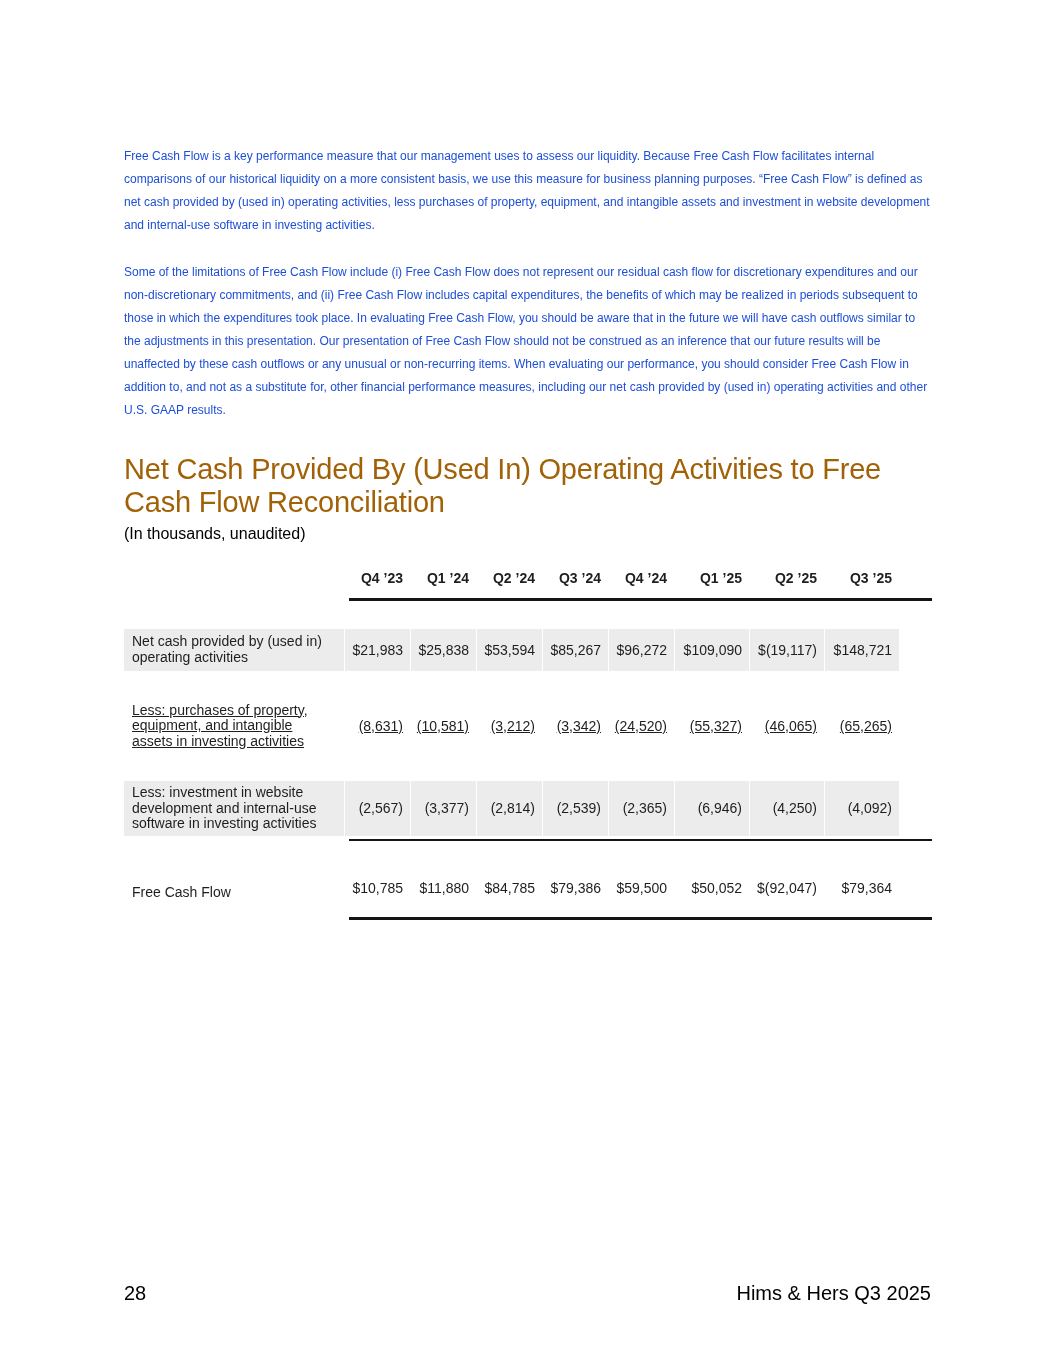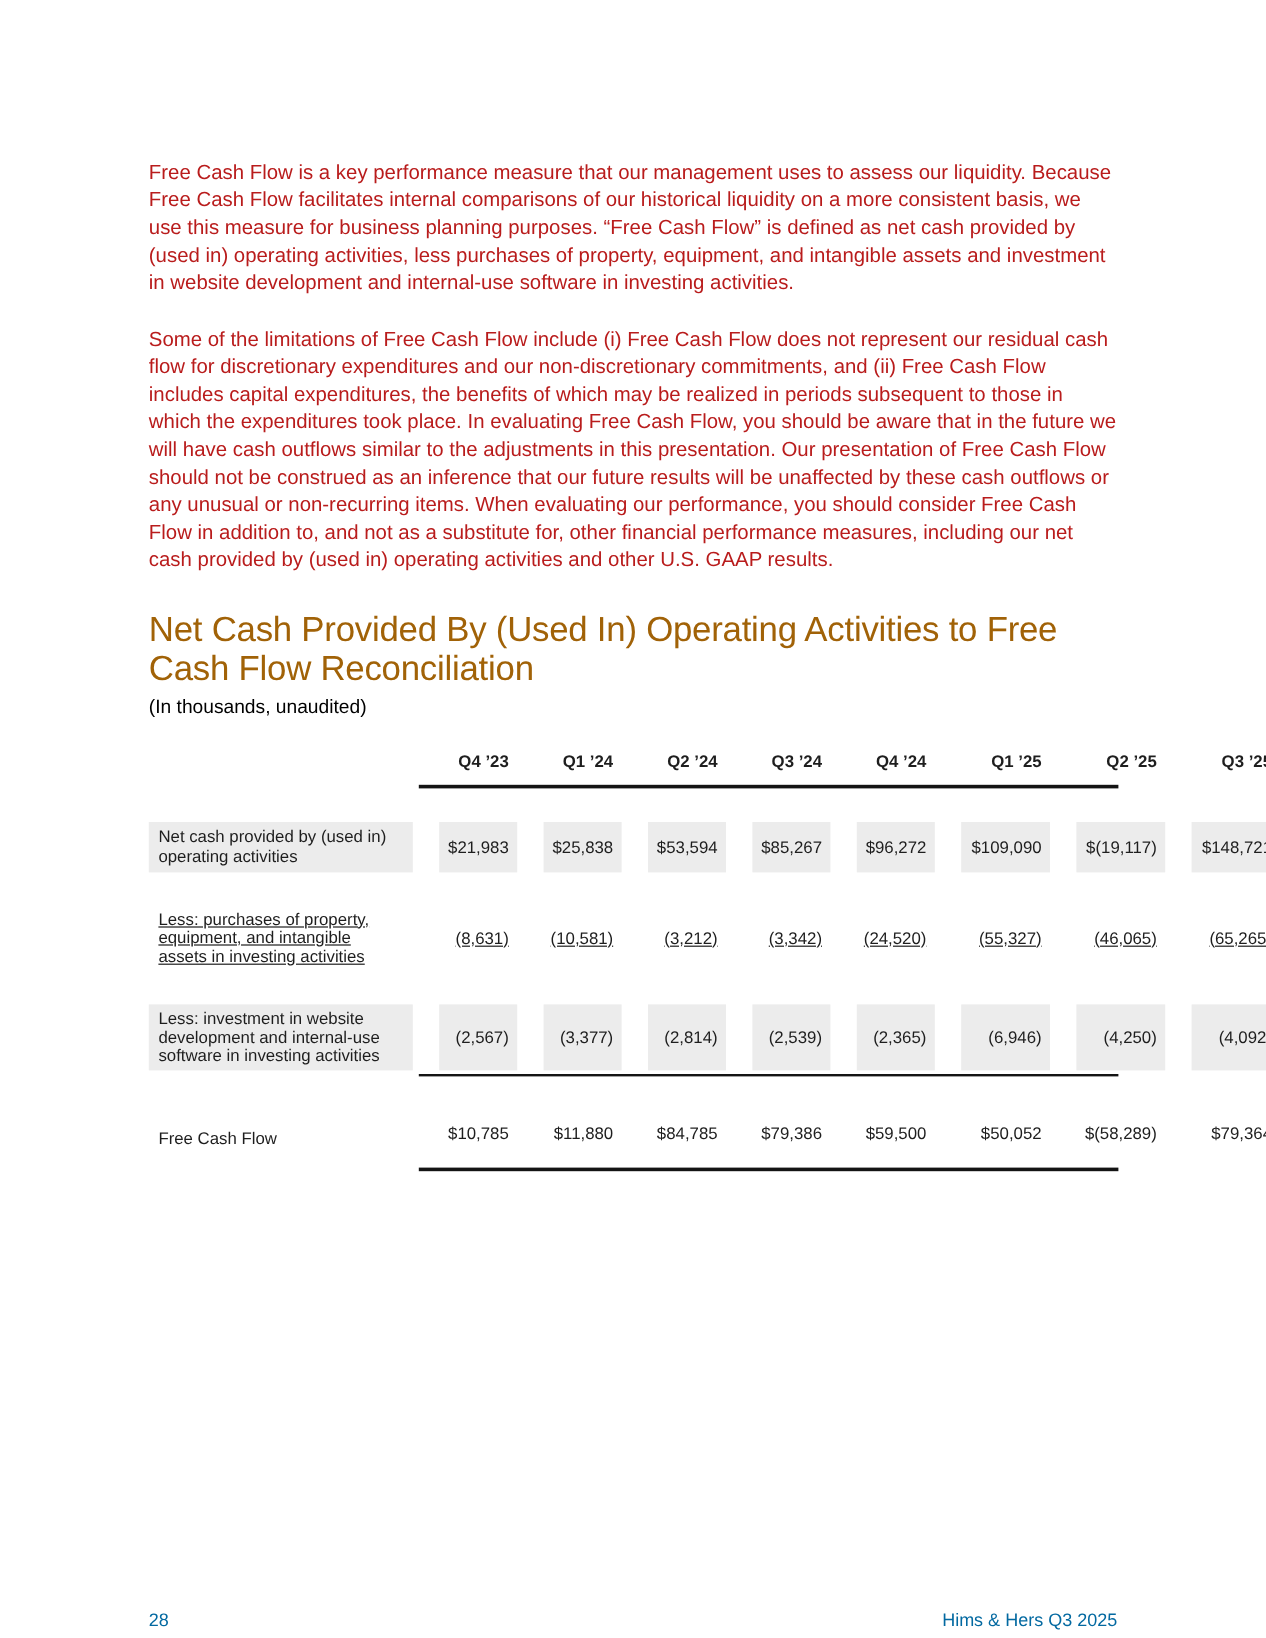--- a/index.html
+++ b/index.html
@@ -16,24 +16,24 @@
     color: #1e1e1e;
     overflow: hidden;
   }
   .content {
     position: absolute;
     left: 124px;
     top: 128px;
     width: 808px;
   }
   .body-para {
-    font-size: 17px;
+    font-size: 12px;
     line-height: 23px;
-    margin: 4px 0 24px 0;
-    color: #b91c1c;
+    margin: 17px 0 24px 0;
+    color: #1d4ed8;
   }
   .body-para:last-of-type { margin-bottom: 0; }
   .section-title {
     font-size: 29px;
     line-height: 33px;
     font-weight: 400;
     letter-spacing: -0.2px;
     color: #a16207;
     margin: 31px 0 0 0;
   }
@@ -43,21 +43,21 @@
     line-height: 16px;
     color: #000000;
   }
   .fin-table {
     margin-top: 15px;
     width: 808px;
   }
   .trow {
     display: grid;
     grid-template-columns: 220px 65px 65px 65px 65px 65px 74px 74px 74px;
-    column-gap: 22px;
+    column-gap: 1px;
     margin-top: 28px;
   }
   .cell {
     font-size: 14px;
   }
   .cell.val {
     display: flex;
     align-items: center;
     justify-content: flex-end;
     padding-right: 7px;
@@ -90,26 +90,26 @@
   .row-r1 { margin-bottom: 5px; min-height: 51px; text-decoration: underline; }
   .row-r2 { margin-bottom: 3px; min-height: 54px; }
   .row-total .cell.val { padding-top: 11px; padding-bottom: 21px; }
   .row-total .cell.label { padding-top: 11px; padding-bottom: 11px; }
   .rule.mid { margin-bottom: 1px; }
   .rule.bottom { margin-top: 0; }
   .footer {
     position: absolute;
     left: 124px;
     right: 124px;
-    top: 1342px;
+    top: 1282px;
     display: flex;
     justify-content: space-between;
     align-items: baseline;
-    font-size: 15px;
-    color: #0369a1;
+    font-size: 20px;
+    color: #000000;
   }
 </style>
 </head>
 <body>
 
 <div class="page">
   <div class="content">
 
     <p class="body-para">Free Cash Flow is a key performance measure that our management uses to assess our liquidity. Because Free Cash Flow facilitates internal comparisons of our historical liquidity on a more consistent basis, we use this measure for business planning purposes. “Free Cash Flow” is defined as net cash provided by (used in) operating activities, less purchases of property, equipment, and intangible assets and investment in website development and internal-use software in investing activities.</p>
     <p class="body-para">Some of the limitations of Free Cash Flow include (i) Free Cash Flow does not represent our residual cash flow for discretionary expenditures and our non-discretionary commitments, and (ii) Free Cash Flow includes capital expenditures, the benefits of which may be realized in periods subsequent to those in which the expenditures took place. In evaluating Free Cash Flow, you should be aware that in the future we will have cash outflows similar to the adjustments in this presentation. Our presentation of Free Cash Flow should not be construed as an inference that our future results will be unaffected by these cash outflows or any unusual or non-recurring items. When evaluating our performance, you should consider Free Cash Flow in addition to, and not as a substitute for, other financial performance measures, including our net cash provided by (used in) operating activities and other U.S. GAAP results.</p>
@@ -172,21 +172,21 @@
       <div class="rule mid"></div>
 
       <div class="trow row-total">
         <div class="cell label">Free Cash Flow</div>
         <div class="cell val">$10,785</div>
         <div class="cell val">$11,880</div>
         <div class="cell val">$84,785</div>
         <div class="cell val">$79,386</div>
         <div class="cell val">$59,500</div>
         <div class="cell val">$50,052</div>
-        <div class="cell val">$(58,289)</div>
+        <div class="cell val">$(92,047)</div>
         <div class="cell val">$79,364</div>
       </div>
 
       <div class="rule bottom"></div>
 
     </div>
   </div>
 
   <div class="footer">
     <span>28</span>

